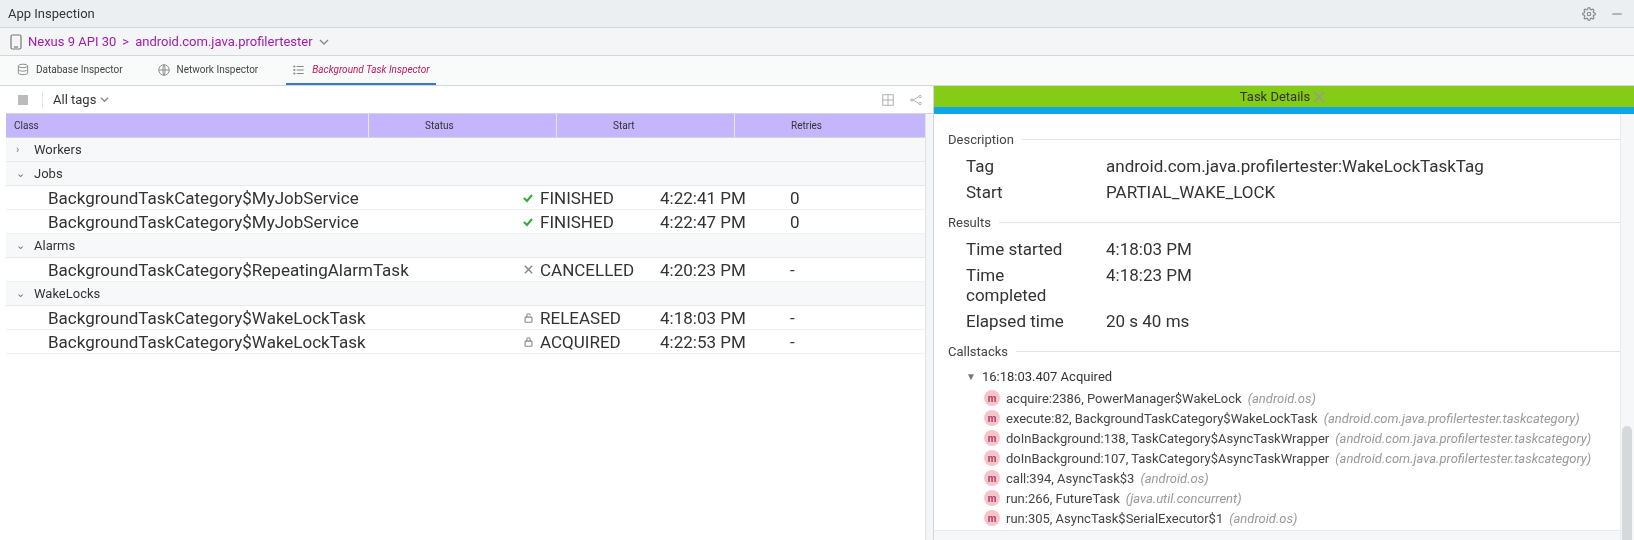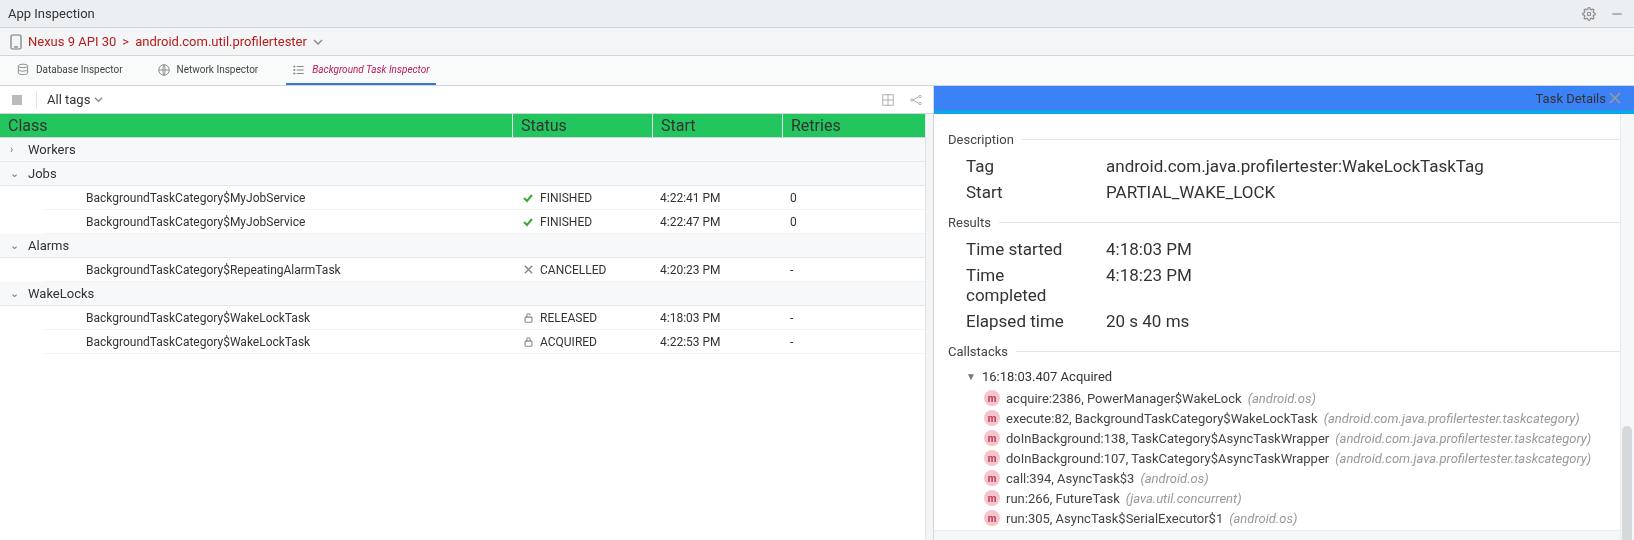--- a/index.html
+++ b/index.html
@@ -5,62 +5,62 @@
   * { box-sizing: border-box; margin: 0; padding: 0; }
   html, body { width: 1634px; height: 540px; font-family: -apple-system, "Segoe UI", Roboto, sans-serif; font-size: 13px; color: #333; overflow: hidden; background: #fff; }
   .window { display: flex; flex-direction: column; height: 100%; }
 
   
   .titlebar { background: #eceff2; border-bottom: 1px solid #d1d6da; height: 28px; display: flex; align-items: center; padding: 0 8px; gap: 40px; }
   .titlebar .title { flex: 1; font-size: 13px; color: #333; }
   .titlebar .icons { display: flex; gap: 10px; color: #777; }
 
   
-  .breadcrumb { background: #f3f5f7; border-bottom: 1px solid #d1d6da; height: 28px; display: flex; align-items: center; padding: 0 10px; gap: 6px; font-size: 13px; color: #b91c1c; }
+  .breadcrumb { background: #f3f5f7; border-bottom: 1px solid #d1d6da; height: 28px; display: flex; align-items: center; padding: 0 10px; gap: 6px; font-size: 13px; color: #a21caf; }
   .device-icon { display: inline-flex; }
 
   
   .tabs { background: #f9fafa; border-bottom: 1px solid #d1d6da; height: 30px; display: flex; align-items: stretch; padding: 0 10px; gap: 22px; }
   .tab { display: flex; align-items: center; gap: 6px; padding: 0 6px; border-bottom: 2px solid transparent; color: #444; font-size: 10px; cursor: pointer; }
   .tab.active { border-bottom: 2px solid #3876d6; color: #be185d; font-style: italic; }
   .tab .ticon { color: #888; display: inline-flex; }
 
   
-  .main { flex: 1; display: flex; overflow: hidden; }
+  .main { flex: 1; display: flex; overflow: hidden; padding-left: 6px; }
   .left  { flex: 1 1 0; display: flex; flex-direction: column; border-right: 1px solid #d1d6da; position: relative; }
   .right { width: 700px; display: flex; flex-direction: column; position: relative; }
 
   
   .lbar { height: 28px; border-bottom: 1px solid #d1d6da; display: flex; align-items: center; padding: 0 8px; gap: 10px; background: #fff; }
   .lbar .sep { width: 1px; height: 18px; background: #e2e6e9; }
   .lbar .dropdown { display: flex; align-items: center; gap: 4px; cursor: pointer; }
   .lbar .spacer { flex: 1; }
   .iconbtn { width: 18px; height: 18px; display: inline-flex; align-items: center; justify-content: center; color: #888; }
 
   
-  .thead { display: flex; height: 24px; border-bottom: 1px solid #d1d6da; font-size: 16px; color: #333; background: #22c55e; }
+  .thead { display: flex; height: 24px; border-bottom: 1px solid #d1d6da; font-size: 10px; color: #333; background: #c4b5fd; gap: 48px; }
   .thead .th { border-right: 1px solid #e6e9eb; padding: 4px 8px; display: flex; align-items: center; }
   .col-status  { width: 140px; }
   .col-start   { width: 130px; }
   .col-retries { width: 150px; }
   .col-class   { flex: 1; }
 
   .tbody { flex: 1; overflow-y: auto; border-right: 1px solid #e6e9eb; }
   .group-row { display: flex; align-items: center; height: 24px; border-bottom: 1px solid #e6e9eb; background: #f7f8f9; padding-left: 10px; gap: 6px; cursor: pointer; font-size: 13px;}
   .group-row .chev { color: #777; font-size: 11px; width: 12px; }
-  .row { display: flex; height: 24px; border-bottom: 1px solid #f0f2f3; font-size: 12px; align-items: stretch; margin-left: 44px; }
+  .row { display: flex; height: 24px; border-bottom: 1px solid #f0f2f3; font-size: 17px; align-items: stretch; }
   .row .cell { display: flex; align-items: center; padding: 0 8px; }
   .row .cell .sicon { width: 16px; display: inline-flex; justify-content: center; margin-right: 4px; }
   .row .col-class { padding-left: 42px; }
 
   
   .left .gutter { position: absolute; right: 0; top: 28px; bottom: 0; width: 8px; background: #f3f5f7; border-left: 1px solid #e0e3e6;}
 
   
-  .rhead { height: 28px; display: flex; align-items: center; padding: 0 10px; border-bottom: 4px solid #0ea5e9; justify-content: flex-end; background: #3b82f6; }
+  .rhead { height: 28px; display: flex; align-items: center; padding: 0 10px; border-bottom: 7px solid #0ea5e9; justify-content: center; background: #84cc16; }
   .rbody { flex: 1; overflow-y: auto; padding: 8px 14px 8px 14px; }
   .section-label { display: flex; align-items: center; gap: 8px; margin: 10px 0 6px 0; color: #444; font-size: 13px; }
   .section-label .line { flex: 1; height: 1px; background: #e3e6e9; }
   .kv { display: flex; padding: 3px 0 3px 18px; font-size: 17px; gap: 20px; }
   .kv .k { width: 120px; color: #333; }
   .kv .v { color: #333; }
 
   .cs-entry-hdr { display: flex; align-items: center; gap: 6px; padding: 4px 0 4px 18px; cursor: pointer; font-size: 13px;}
   .cs-entry-hdr .chev { color: #777; font-size: 10px; }
   .frame { display: flex; align-items: center; gap: 6px; padding: 2px 0 2px 36px; font-size: 13px; color: #444; }
@@ -97,21 +97,21 @@
 
   <div class="breadcrumb">
     <span class="device-icon">
       <svg width="12" height="16" viewBox="0 0 12 16" fill="none" stroke="#777" stroke-width="1.2">
           <rect x="1" y="1" width="10" height="14" rx="1.5"></rect>
           <line x1="4" y1="13" x2="8" y2="13"></line>
         </svg>
     </span>
     <span>Nexus 9 API 30</span>
     <span>&gt;</span>
-    <span>android.com.util.profilertester</span>
+    <span>android.com.java.profilertester</span>
     <span style="color:#888;">
       <svg width="10" height="10" viewBox="0 0 10 10">
           <path d="M1 3 L5 7 L9 3" fill="none" stroke="currentColor" stroke-width="1.4"></path>
         </svg>
     </span>
   </div>
 
   <div class="tabs">
     <div class="tab">
       <span class="ticon">

